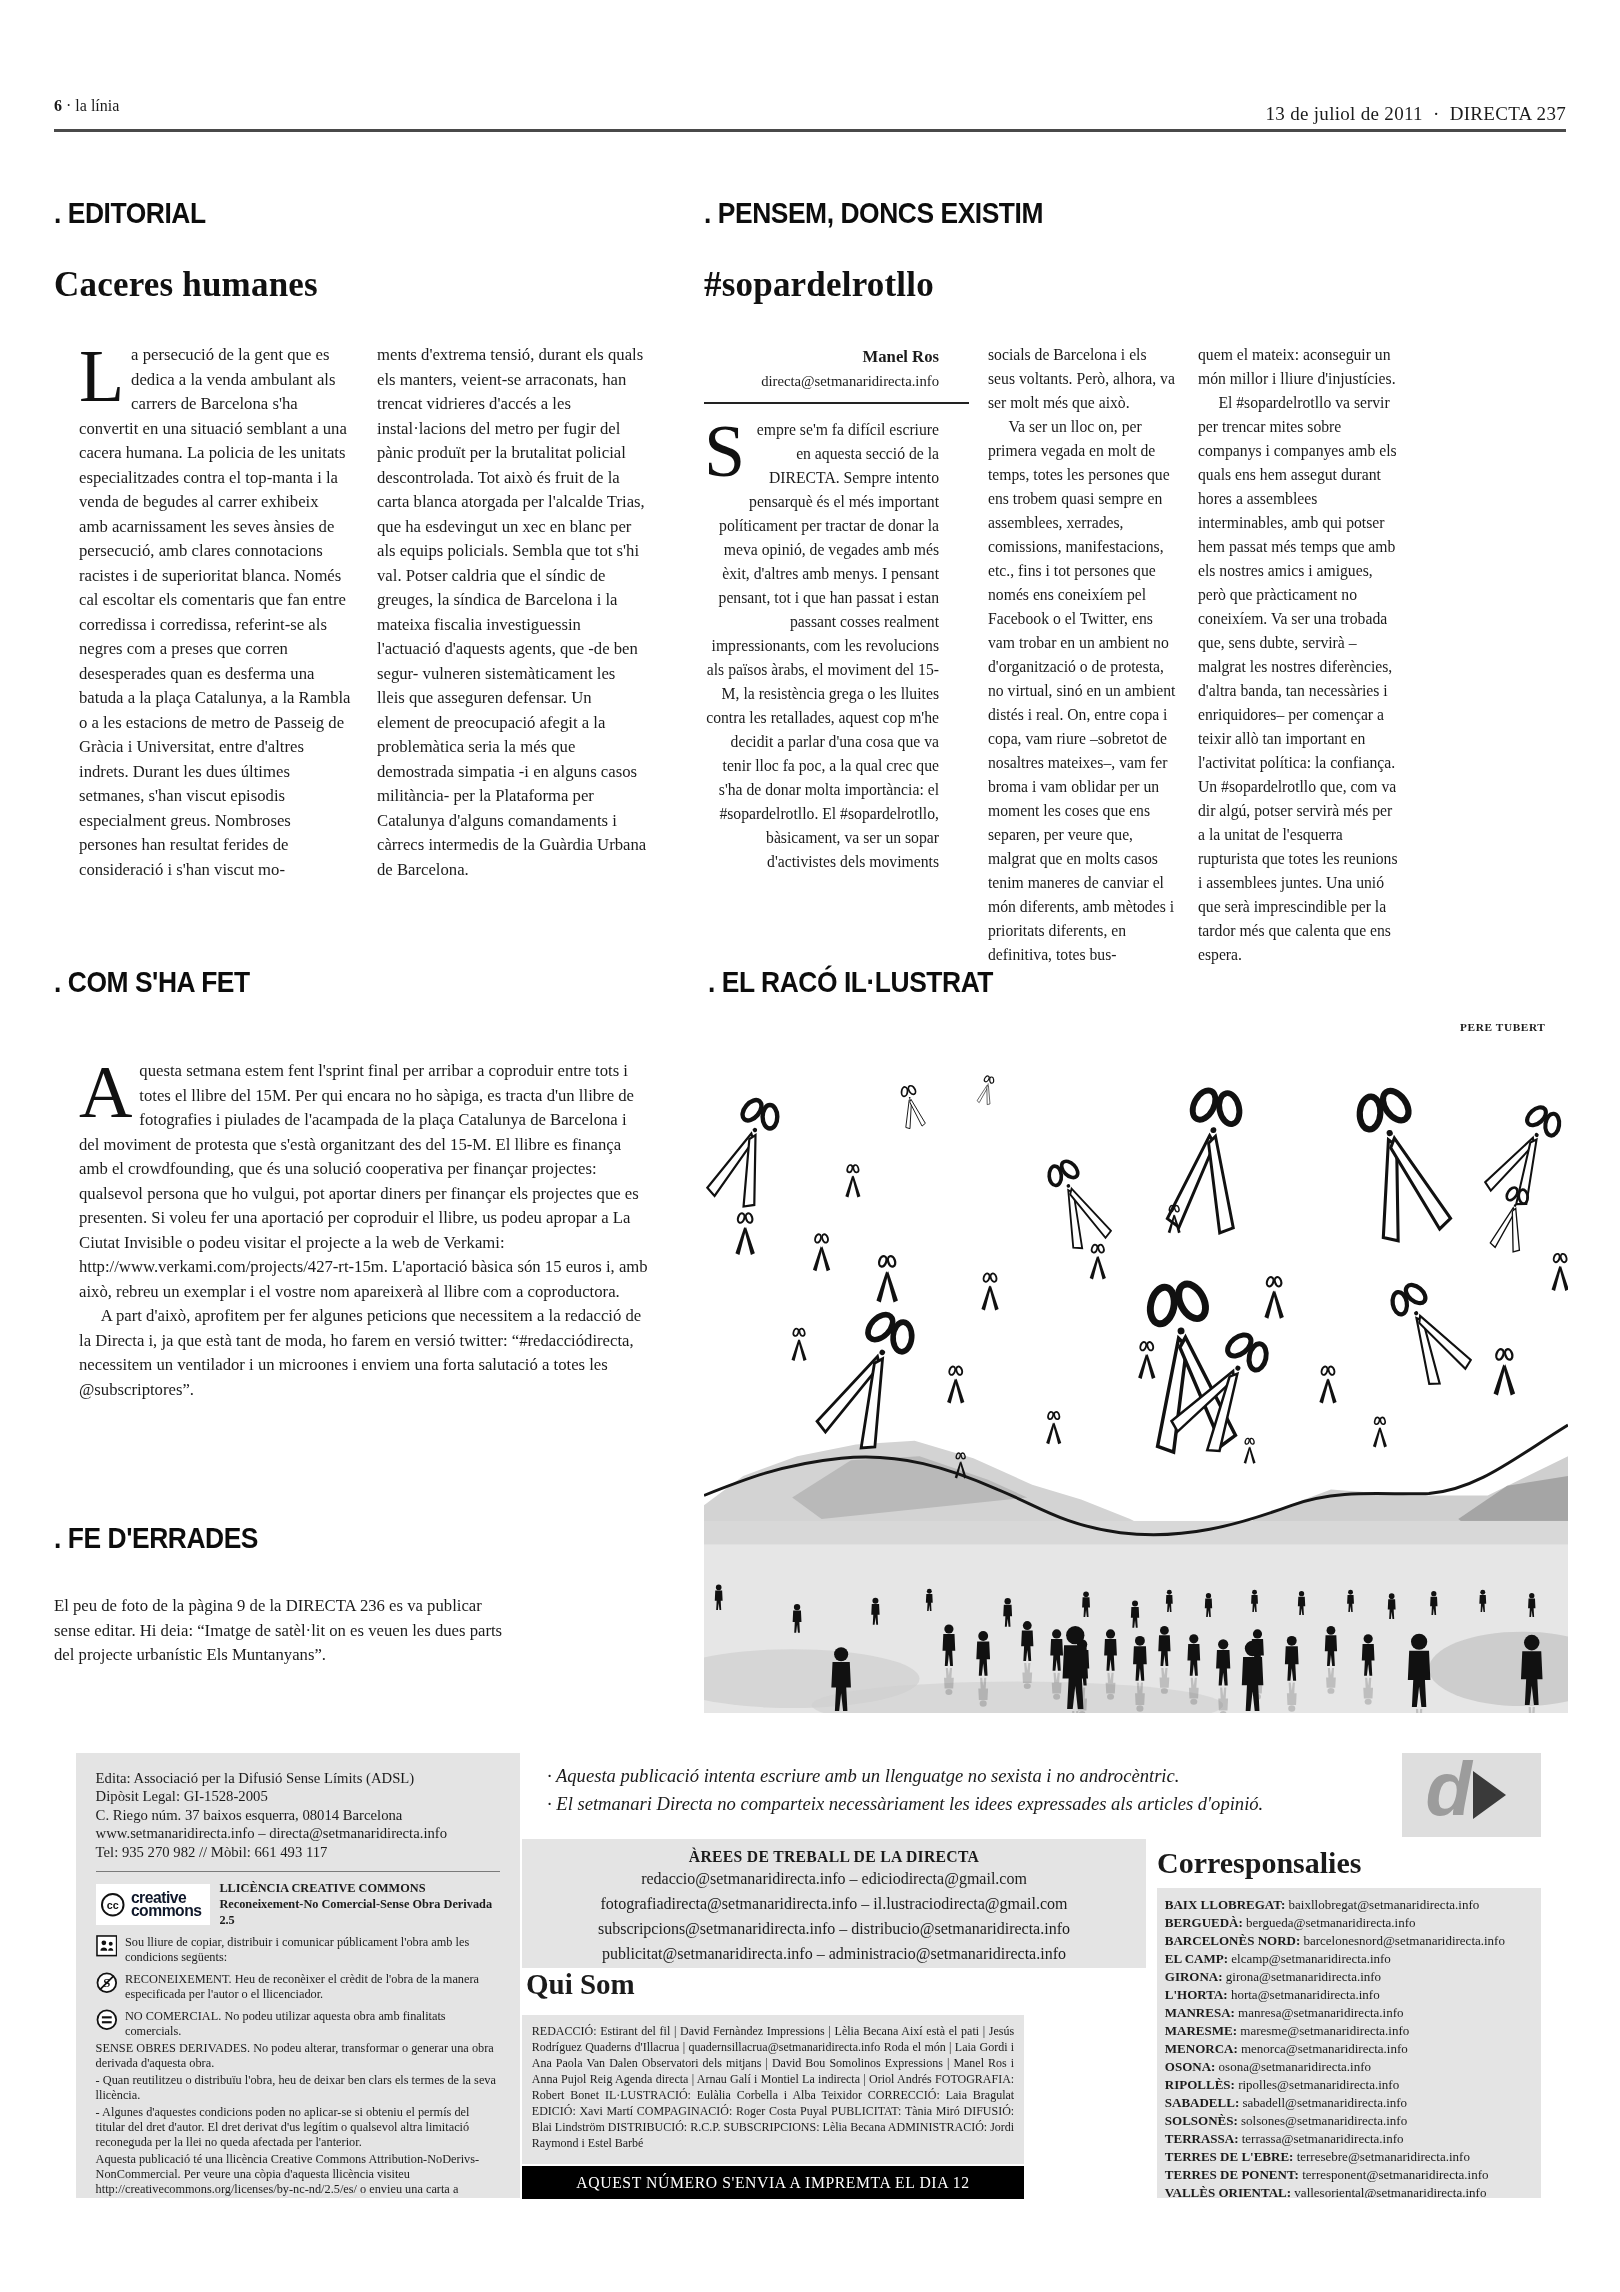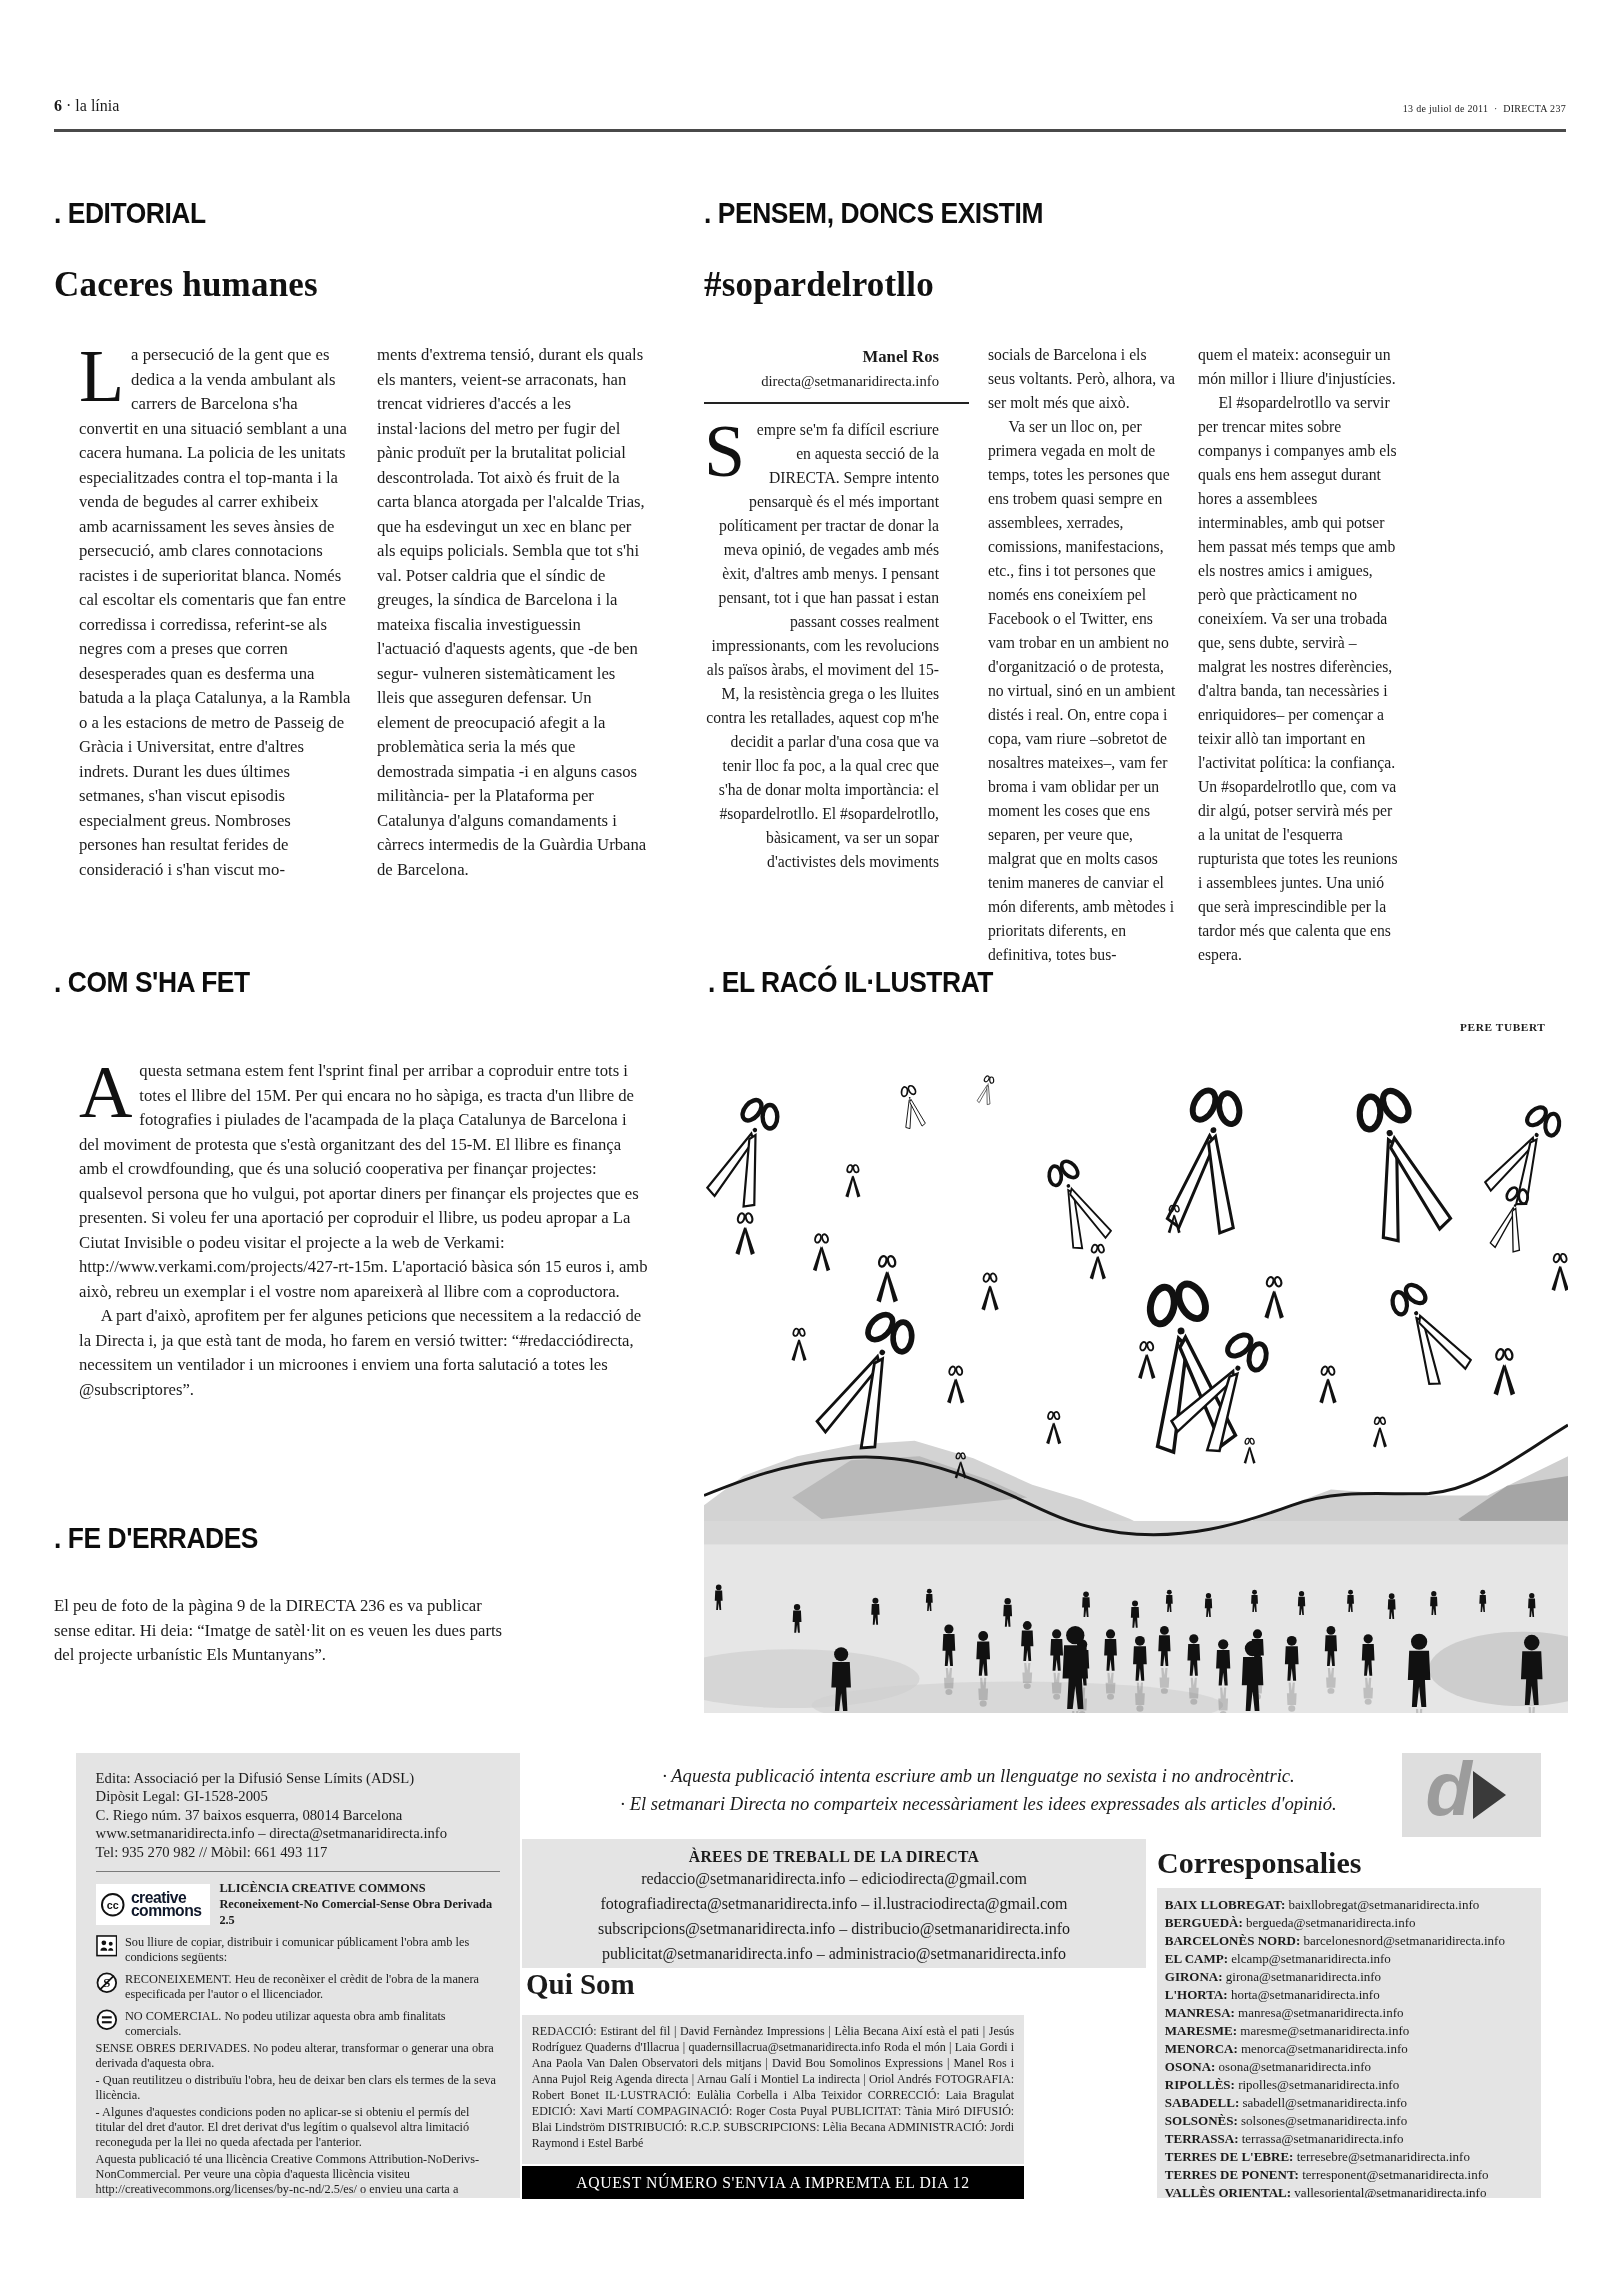--- a/index.html
+++ b/index.html
@@ -2,21 +2,21 @@
 <html><head>
 <meta charset="utf-8">
 <style>
   html,body{margin:0;padding:0;background:#fff;}
   .page{position:relative;width:1620px;height:2293px;background:#fff;overflow:hidden;
         font-family:"Liberation Serif",serif;color:#1b1b1b;}
   .abs{position:absolute;}
   
   .mast-left{left:54px;top:97px;font-size:16px;}
   .mast-left b{font-weight:700;}
-  .mast-right{right:54px;top:103px;font-size:10px;text-align:right;letter-spacing:0.3px;}
+  .mast-right{right:54px;top:103px;font-size:19px;text-align:right;letter-spacing:0.3px;}
   .header-rule{left:54px;top:129px;width:1512px;height:2.9px;background:#4a4a4a;}
   
   .seclabel{font-family:"Liberation Sans",sans-serif;font-weight:900;font-size:30px;
             letter-spacing:-0.5px;transform:scaleX(.88);transform-origin:left;white-space:nowrap;color:#0d0d0d;}
   .headline{font-size:35px;font-weight:700;letter-spacing:0.2px;color:#111;}
   
   .col{font-size:16.7px;line-height:24.5px;text-align:left;}
   .col p{margin:0;}
   .col p.ind{text-indent:1.3em;}
   .cond{font-size:15.7px;line-height:24px;}
@@ -286,21 +286,21 @@
     </div>
     <div>
 
     <div class="lic-extra">SENSE OBRES DERIVADES. No podeu alterar, transformar o generar una obra derivada d'aquesta obra.</div>
         <div class="lic-extra">- Quan reutilitzeu o distribuïu l'obra, heu de deixar ben clars els termes de la seva llicència.</div>
         <div class="lic-extra">- Algunes d'aquestes condicions poden no aplicar-se si obteniu el permís del titular del dret d'autor. El dret derivat d'us legítim o qualsevol altra limitació reconeguda per la llei no queda afectada per l'anterior.</div>
         <div class="lic-extra">Aquesta publicació té una llicència Creative Commons Attribution-NoDerivs- NonCommercial. Per veure una còpia d'aquesta llicència visiteu http://creativecommons.org/licenses/by-nc-nd/2.5/es/ o envieu una carta a Creative Commons, 559 Nathan Abbot Way, Stanford, California 94305, USA</div>
       </div>
   </div>
 
-  <div class="abs notes" style="left:547px;top:1762px;width:863px;text-align:center;">
+  <div class="abs notes" style="left:547px;top:1762px;width:863px;">
 
   <div>· Aquesta publicació intenta escriure amb un llenguatge no sexista i no androcèntric.</div>
       <div>· El setmanari Directa no comparteix necessàriament les idees expressades als articles d'opinió.</div>
     </div>
 
   <div class="abs graybox arees">
     <div class="ttl">ÀREES DE TREBALL DE LA DIRECTA</div>
     <div>
 
     <div class="ln">redaccio@setmanaridirecta.info – ediciodirecta@gmail.com</div>

